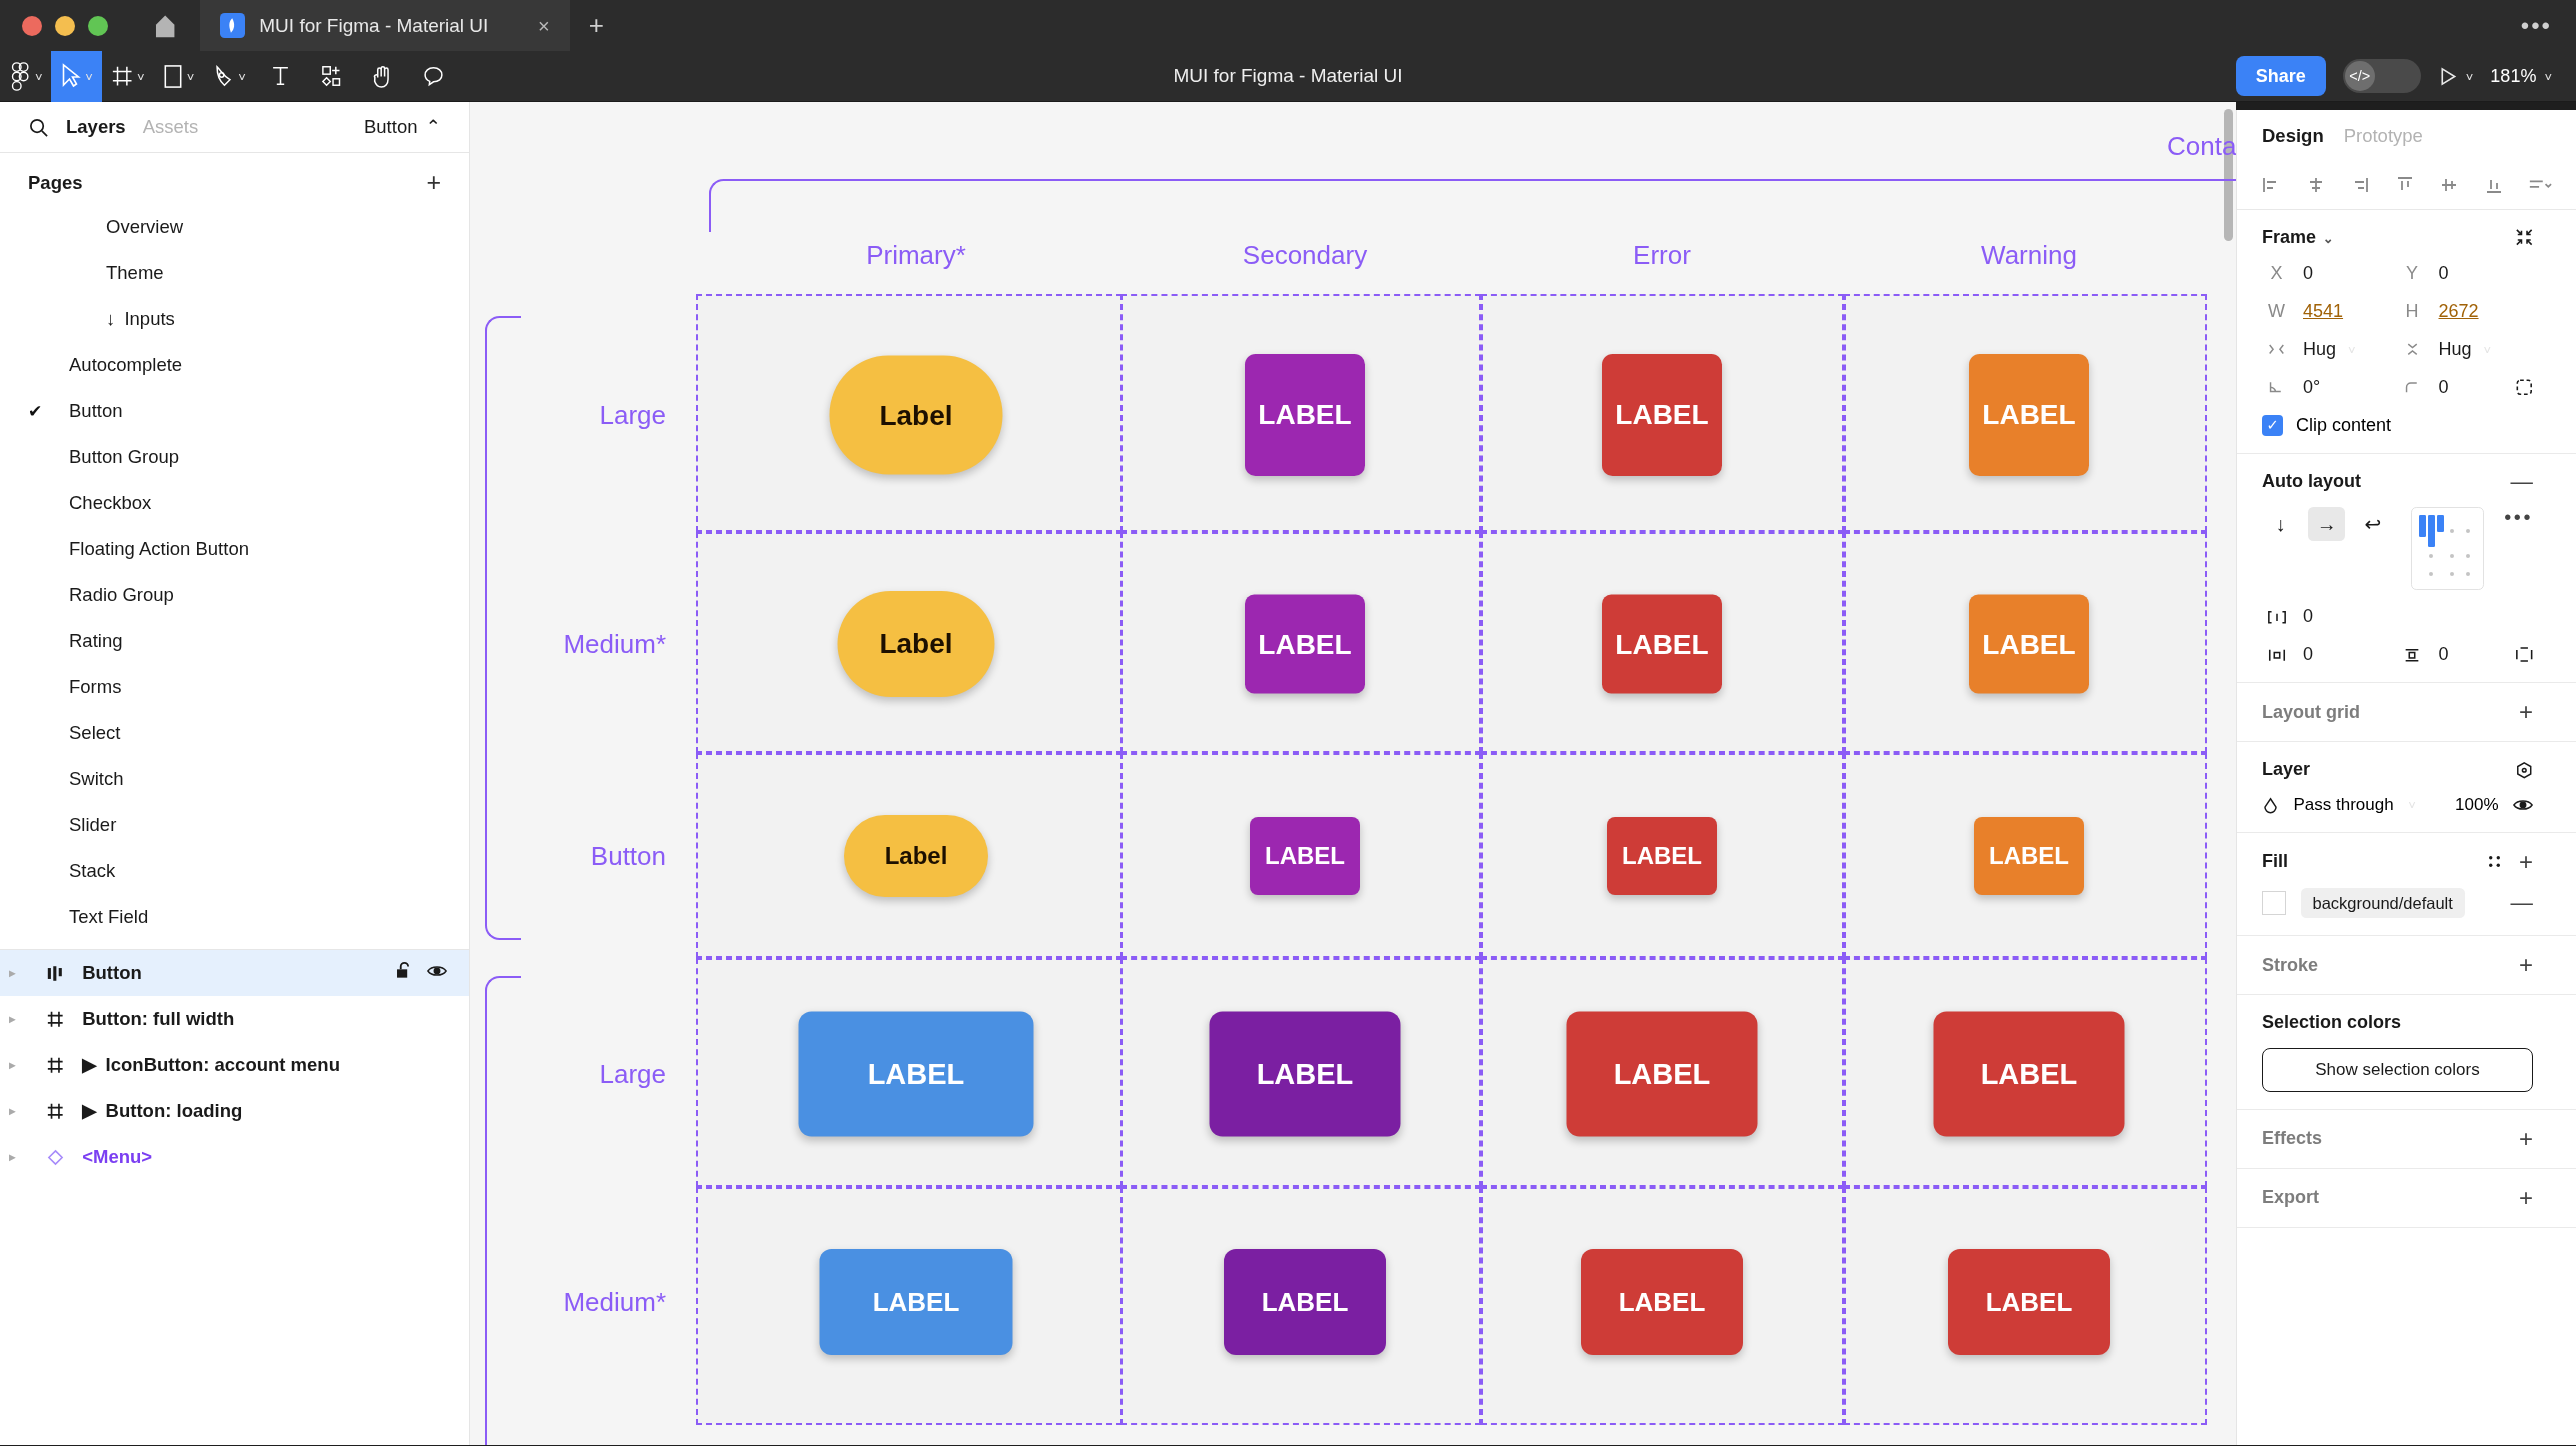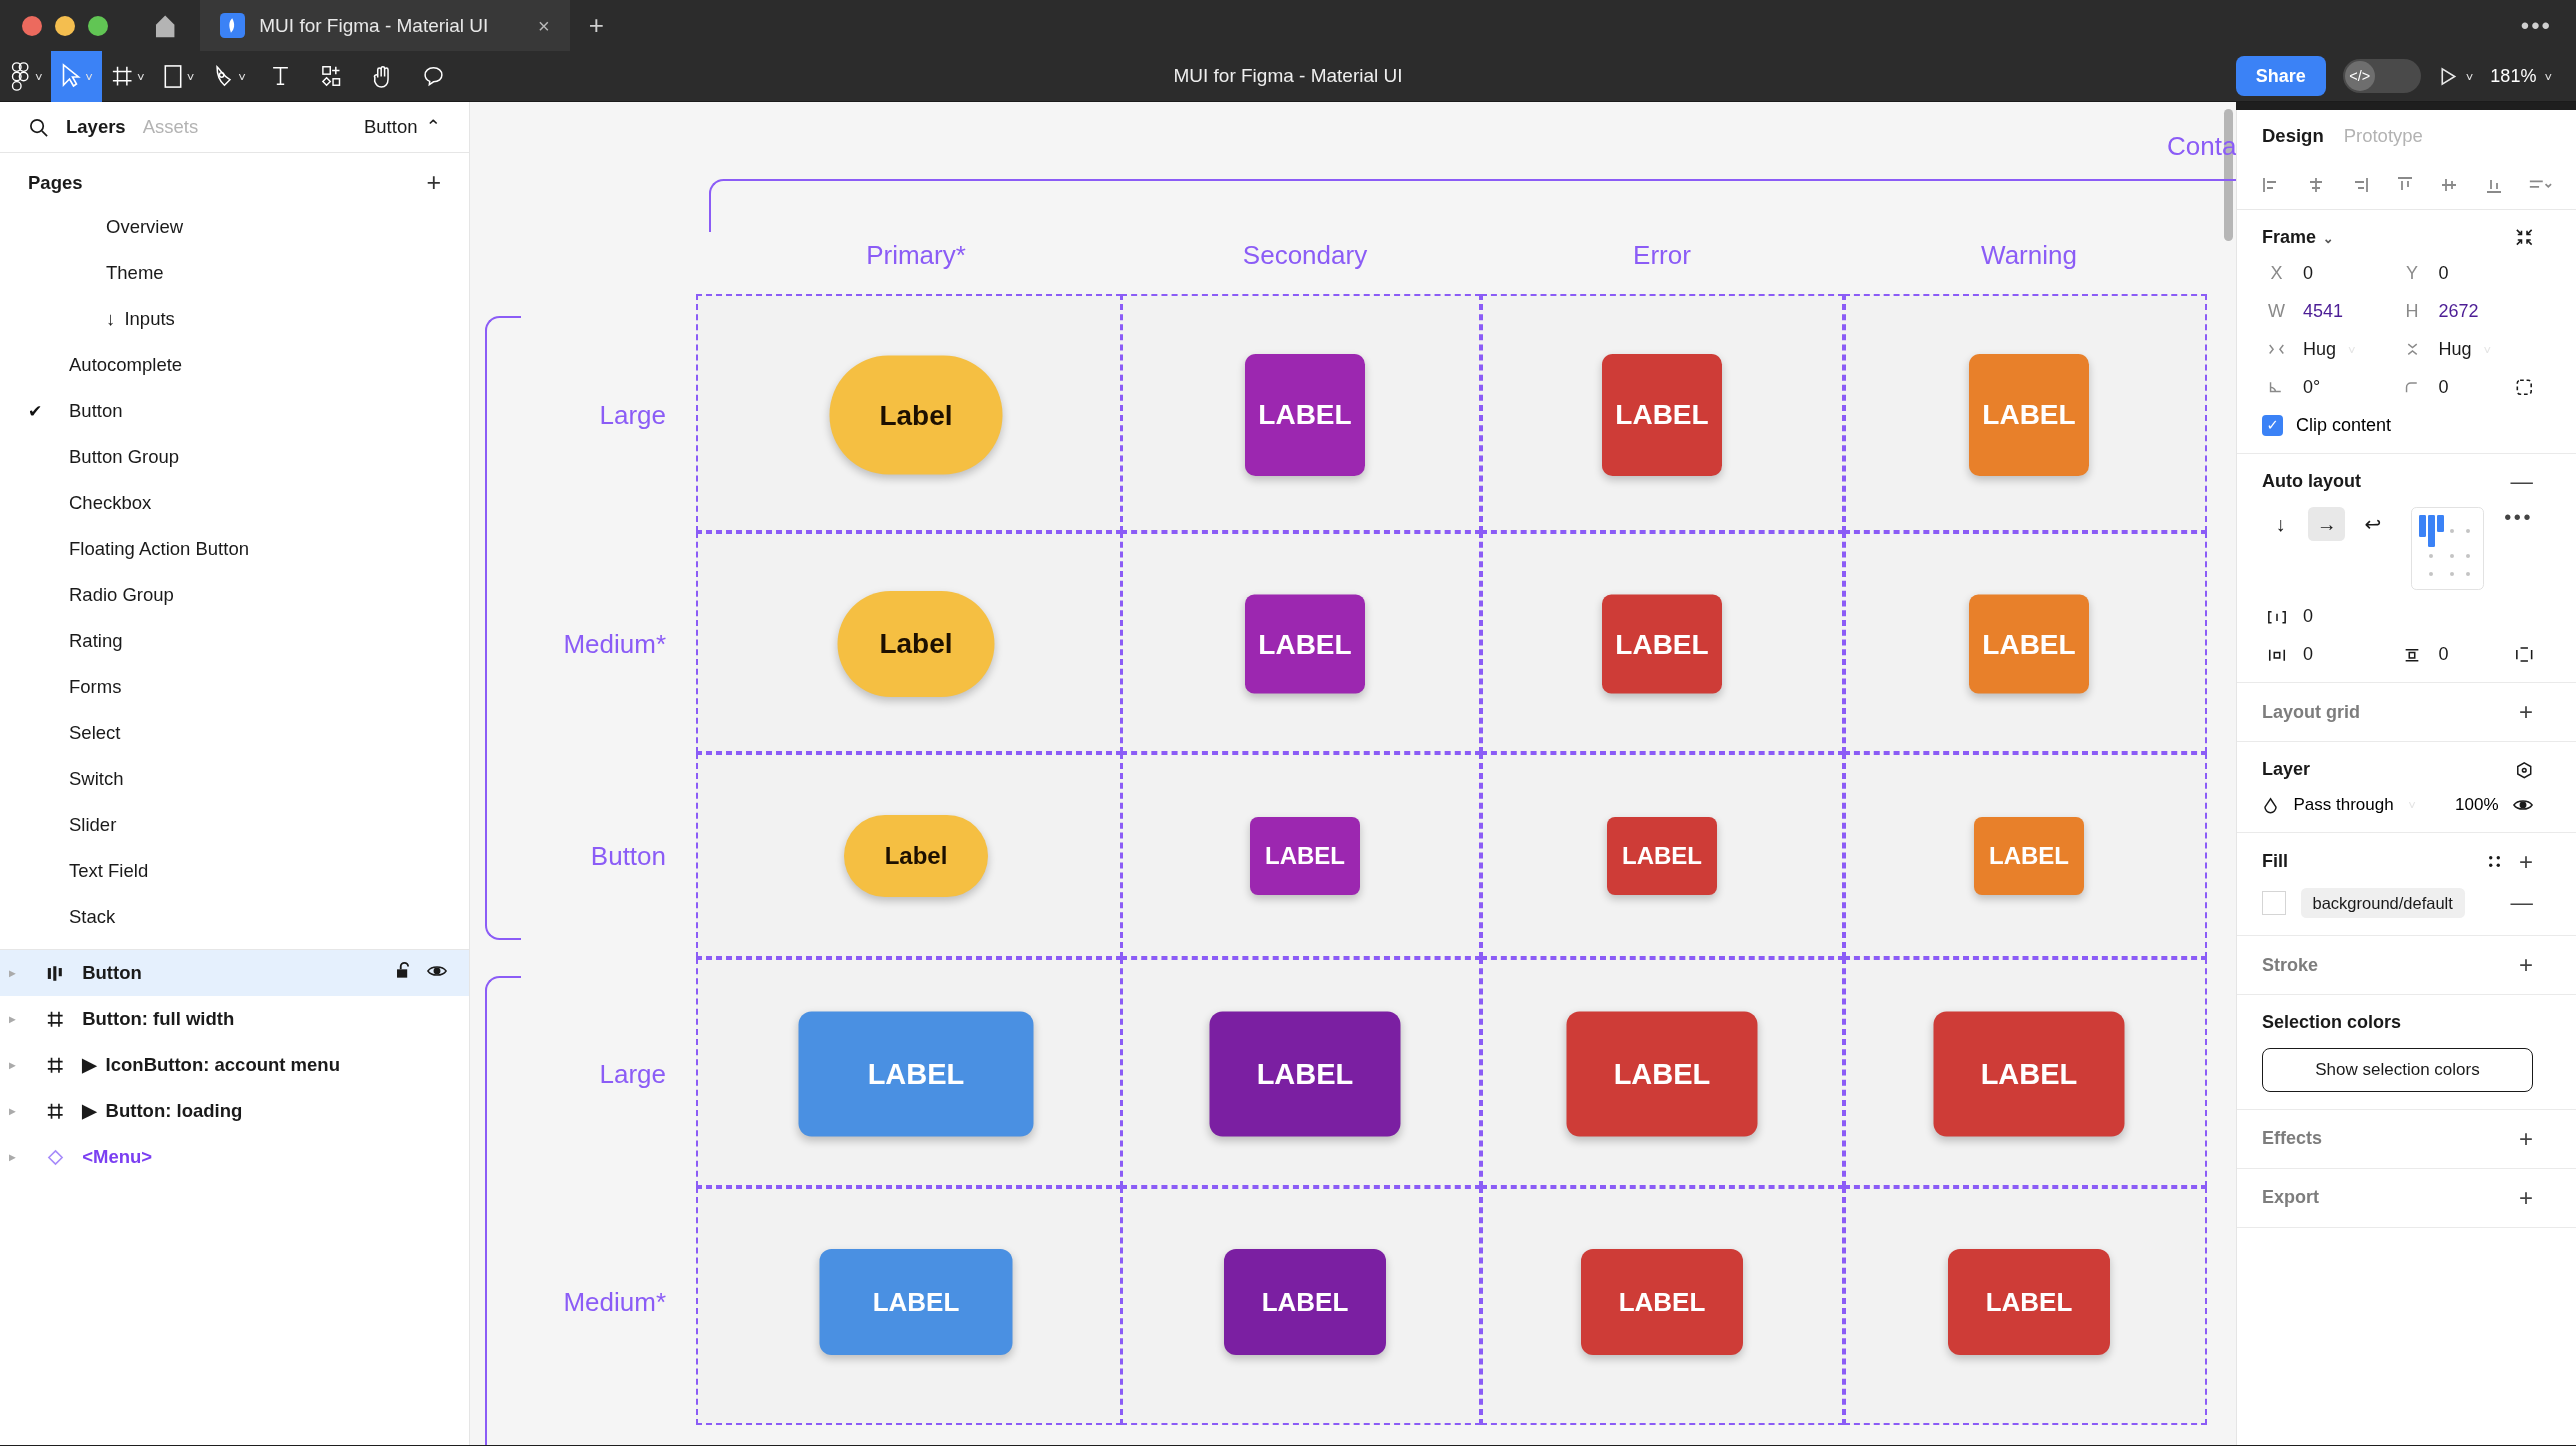--- a/index.html
+++ b/index.html
@@ -167,21 +167,21 @@
   .sec-head { display: flex; align-items: center; font-size: 18px; color: #1a1a1a;
     font-weight: bold; margin-bottom: 14.5px; }
   .sec-head.muted { color: #7d7d7d; font-weight: bold; margin-bottom: 0; }
   .sec-head .right { margin-left: auto; display: flex; align-items: center; gap: 16px; }
   .prop-grid { display: grid; grid-template-columns: 1fr 1fr; row-gap: 17px; }
   .prop {
     display: flex; align-items: center; gap: 12px; font-size: 18px; color: #1a1a1a;
   }
   .prop .lab { color: #8a8a8a; width: 29px; flex: none; display:flex; justify-content:center; }
   .prop .val { color: #1a1a1a; }
-  .prop .val.dim { color: #4c1d95; }
+  .prop .val.dim { color: #a16207; text-decoration: underline; }
   .chk-row { display: flex; align-items: center; gap: 13px; margin-top: 17px; font-size: 18px; }
   .chkbox {
     width: 21px; height: 21px; border-radius: 4px; background: #3b82f6;
     display: flex; align-items: center; justify-content: center; color: #fff;
     font-size: 14.5px; flex: none;
   }
   .al-dir { display: flex; align-items: center; gap: 9.2px; }
   .al-btn {
     width: 37px; height: 34px; display: flex; align-items: center;
     justify-content: center; border-radius: 5.3px; font-size: 20px; color: #1a1a1a;
@@ -419,27 +419,27 @@
         </div>
         <div class="page-row indent">
           <span class="check"></span>
           <span class="pg-label" style="padding-left: 0px;">
             <span>Slider</span>
           </span>
         </div>
         <div class="page-row indent">
           <span class="check"></span>
           <span class="pg-label" style="padding-left: 0px;">
+            <span>Stack</span>
+          </span>
+        </div>
+        <div class="page-row indent">
+          <span class="check"></span>
+          <span class="pg-label" style="padding-left: 0px;">
             <span>Text Field</span>
-          </span>
-        </div>
-        <div class="page-row indent">
-          <span class="check"></span>
-          <span class="pg-label" style="padding-left: 0px;">
-            <span>Stack</span>
           </span>
         </div>
       </div>
     <div class="layers-divider"></div>
     <div id="layers-list">
         <div class="layer-row selected">
           <span class="disc">▸</span>
           <span class="lyr-icon">
             <svg width="20" height="17" viewBox="0 0 22 18" fill="#1a1a1a">
               <rect x="2" y="3" width="3.4" height="12"></rect>

